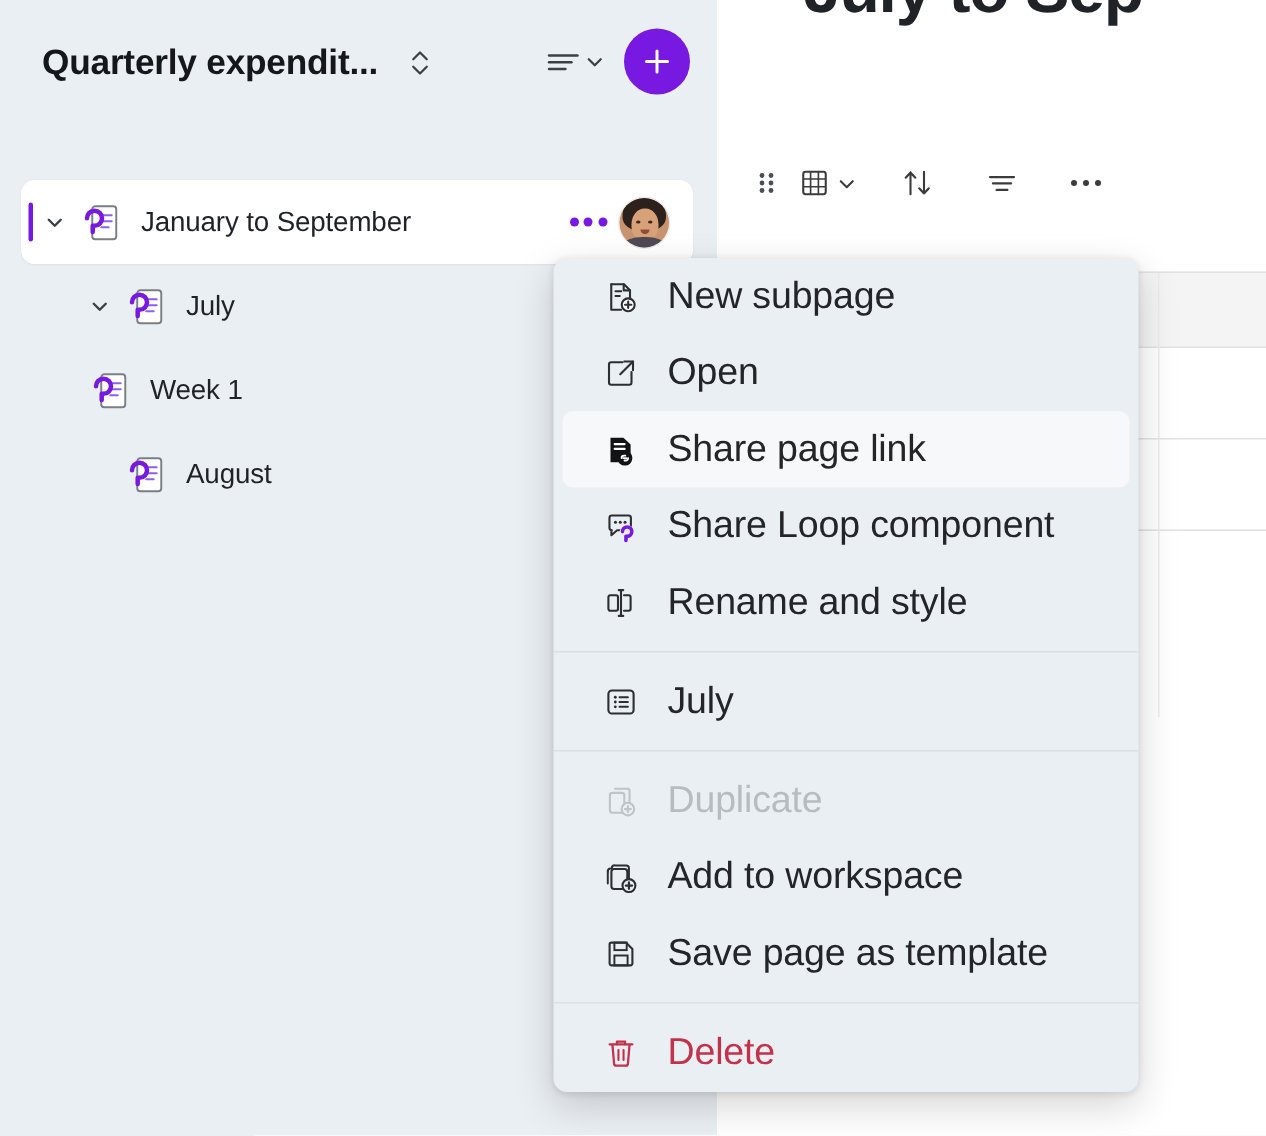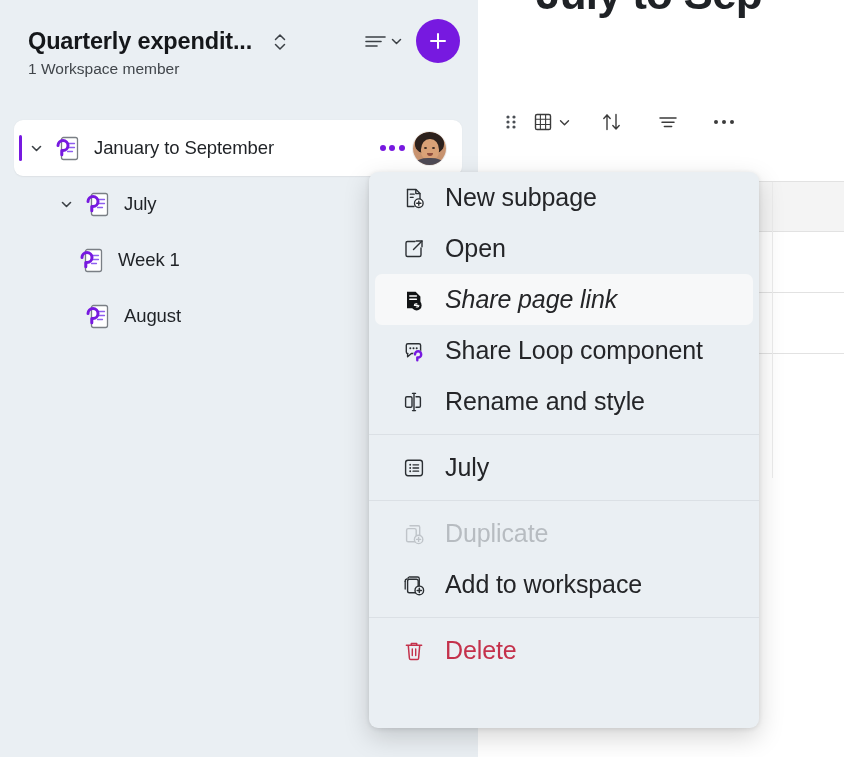--- a/index.html
+++ b/index.html
@@ -100,21 +100,21 @@
   .tree-row {
     position: relative;
     display: flex;
     align-items: center;
     height: 56px;
     cursor: pointer;
   }
 
   .tree-row.lvl0 { padding-left: 14px; }
   .tree-row.lvl1 { padding-left: 52px; }
-  .tree-row.lvl2 { padding-left: 74px; text-align: right; }
+  .tree-row.lvl2 { padding-left: 56px; text-align: right; }
 
   .tree-row.selected {
     background: #ffffff;
     border-radius: 9px;
     margin: 0 16px 0 14px;
     padding-left: 0;
     box-shadow: 0 0.5px 1.5px rgba(0,0,0,0.06);
   }
 
   .sel-bar {
@@ -292,21 +292,21 @@
   .ctx-item {
     position: relative;
     display: flex;
     align-items: center;
     height: 51px;
     margin: 0 6px;
     padding-left: 26px;
     border-radius: 7px;
     cursor: pointer;
   }
-  .ctx-item.active { background: #f7f8f9; font-style: italic; }
+  .ctx-item.active { background: #f7f8f9; }
   .ctx-item.disabled { cursor: default; }
 
   .ctx-ico {
     width: 26px; height: 26px;
     flex: 0 0 auto;
     display: flex; align-items: center; justify-content: center;
   }
 
   .ctx-label {
     margin-left: 18px;
@@ -336,21 +336,20 @@
       <div class="ws-title-row">
         <div class="ws-title">Quarterly expendit...</div>
         <div class="ws-switch-icon">
           <svg width="14" height="22" viewBox="0 0 14 22" fill="none">
             <path d="M2.5 8.5 L7 4 L11.5 8.5" stroke="#3b4045" stroke-width="1.5" stroke-linecap="round" stroke-linejoin="round"></path>
             <path d="M2.5 13.5 L7 18 L11.5 13.5" stroke="#3b4045" stroke-width="1.5" stroke-linecap="round" stroke-linejoin="round"></path>
           </svg>
         </div>
       </div>
 
-      <div class="ws-members">1 Workspace member</div>
 
       <div class="hdr-actions">
 
         <div class="sort-btn">
           <svg width="24" height="20" viewBox="0 0 24 20" fill="none">
             <path d="M2 6 H21" stroke="#3b4045" stroke-width="1.6" stroke-linecap="round"></path>
             <path d="M2 10.5 H17" stroke="#3b4045" stroke-width="1.6" stroke-linecap="round"></path>
             <path d="M2 15 H13" stroke="#3b4045" stroke-width="1.6" stroke-linecap="round"></path>
           </svg>
           <svg width="13" height="13" viewBox="0 0 13 13" fill="none">
@@ -613,20 +612,30 @@
             <path d="M5.9 6 a2 2 0 0 1 1.6 -2.2" stroke="#2b2f33" stroke-width="1.3" stroke-linecap="round" fill="none"></path>
             <rect x="5.6" y="6.3" width="10.6" height="13.4" rx="1.8" stroke="#2b2f33" stroke-width="1.4" fill="none"></rect>
             <path d="M8.2 4 H15.5 a1.8 1.8 0 0 1 1.8 1.8 V14" stroke="#2b2f33" stroke-width="1.3" stroke-linecap="round" fill="none"></path>
             <circle cx="17.3" cy="17.4" r="4.3" fill="#eaeff3" stroke="#2b2f33" stroke-width="1.4"></circle>
             <path d="M17.3 15.3 V19.5 M15.2 17.4 H19.4" stroke="#2b2f33" stroke-width="1.5" stroke-linecap="round"></path>
           </svg>
         </div>
         <div class="ctx-label">Add to workspace</div>
       </div>
 
+      <div class="ctx-item">
+        <div class="ctx-ico">
+          <svg width="24" height="24" viewBox="0 0 24 24" fill="none">
+            <path d="M4.4 5.6 a1.2 1.2 0 0 1 1.2 -1.2 H15.3 L19.6 8.7 V18.4 a1.2 1.2 0 0 1 -1.2 1.2 H5.6 a1.2 1.2 0 0 1 -1.2 -1.2 Z" stroke="#2b2f33" stroke-width="1.4" stroke-linejoin="round" fill="none"></path>
+            <rect x="7.6" y="4.4" width="8.2" height="5" stroke="#2b2f33" stroke-width="1.3" fill="none"></rect>
+            <rect x="7.6" y="13" width="8.8" height="6.6" stroke="#2b2f33" stroke-width="1.3" fill="none"></rect>
+          </svg>
+        </div>
+        <div class="ctx-label">Save page as template</div>
+      </div>
     </div>
 
     <div class="ctx-div"></div>
 
     <div class="ctx-section">
       <div class="ctx-item danger">
         <div class="ctx-ico">
           <svg width="24" height="24" viewBox="0 0 24 24" fill="none">
             <path d="M4.4 6.2 H19.6" stroke="#c4314b" stroke-width="1.5" stroke-linecap="round"></path>
             <path d="M9.3 6.2 V4.4 H14.7 V6.2" stroke="#c4314b" stroke-width="1.5" stroke-linecap="round" stroke-linejoin="round"></path>

